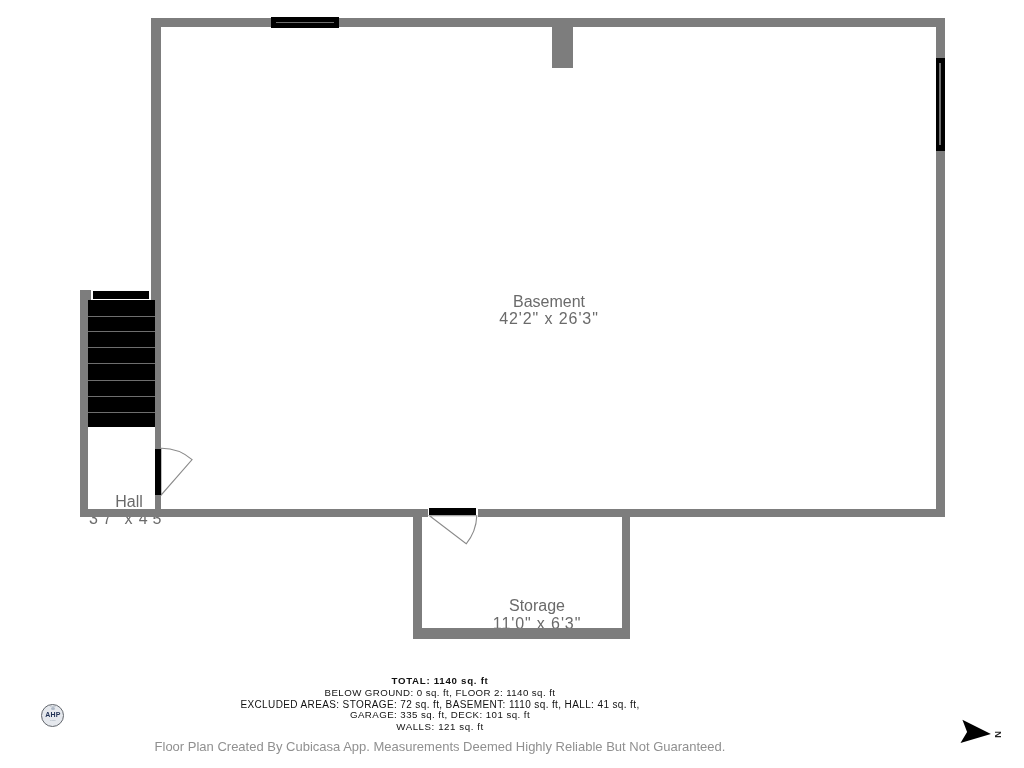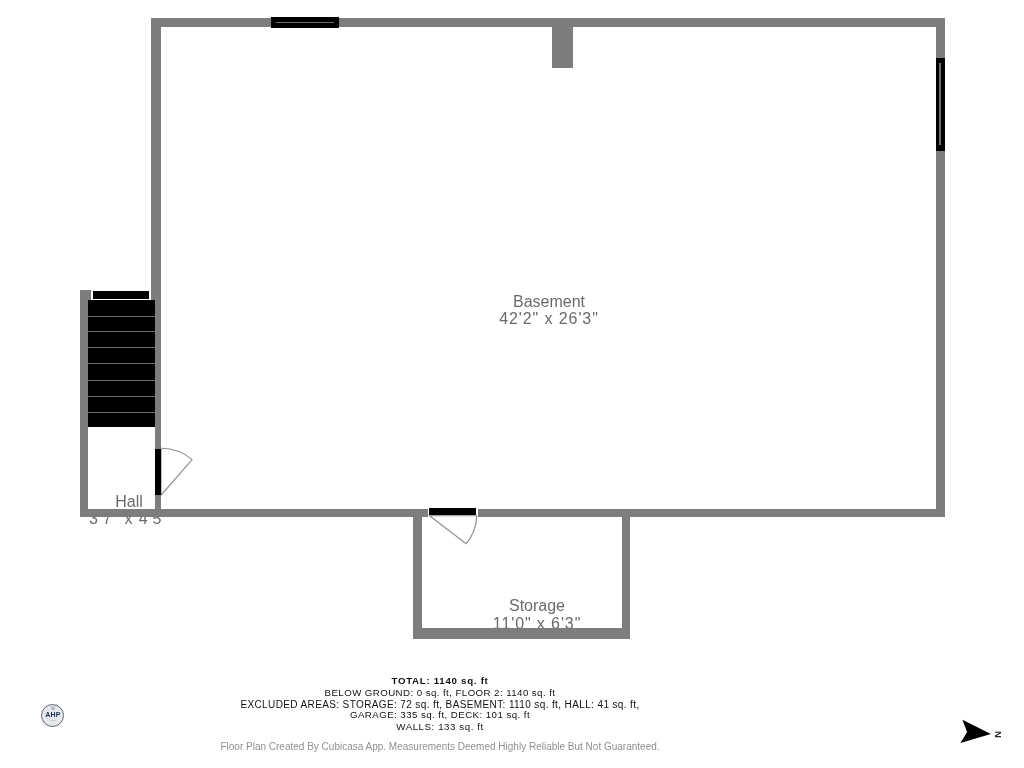--- a/index.html
+++ b/index.html
@@ -66,22 +66,22 @@
 
 <svg style="position:absolute;left:0;top:0;z-index:3;" width="1024" height="768" viewBox="0 0 1024 768">
   <path d="M 161 448.2 A 46.8 46.8 0 0 1 192.1 459.6 L 161 495.2 Z" fill="none" stroke="#8a8a8a" stroke-width="1.1"></path>
   <path d="M 476.8 515.7 A 47.3 47.3 0 0 1 466.2 543.8 L 429.5 515.7 Z" fill="none" stroke="#8a8a8a" stroke-width="1.1"></path>
 </svg>
 
 <div class="bt" style="top:675.1px;font-size:9.7px;font-weight:bold;line-height:11px;letter-spacing:0.72px;">TOTAL: 1140 sq. ft</div>
 <div class="bt" style="top:687px;font-size:9.7px;line-height:11px;letter-spacing:0.43px;">BELOW GROUND: 0 sq. ft, FLOOR 2: 1140 sq. ft</div>
 <div class="bt" style="top:698.5px;font-size:10px;line-height:11px;letter-spacing:0.38px;">EXCLUDED AREAS: STORAGE: 72 sq. ft, BASEMENT: 1110 sq. ft, HALL: 41 sq. ft,</div>
 <div class="bt" style="top:709.2px;font-size:9.7px;line-height:11px;letter-spacing:0.44px;">GARAGE: 335 sq. ft, DECK: 101 sq. ft</div>
-<div class="bt" style="top:720.6px;font-size:9.7px;line-height:11px;letter-spacing:0.57px;">WALLS: 133 sq. ft</div>
-<div class="bt" style="top:742px;font-size:10px;line-height:9px;color:#909090;">Floor Plan Created By Cubicasa App. Measurements Deemed Highly Reliable But Not Guaranteed.</div>
+<div class="bt" style="top:720.6px;font-size:9.7px;line-height:11px;letter-spacing:0.57px;">WALLS: 121 sq. ft</div>
+<div class="bt" style="top:742px;font-size:13px;line-height:9px;color:#909090;">Floor Plan Created By Cubicasa App. Measurements Deemed Highly Reliable But Not Guaranteed.</div>
 
 <div style="position:absolute;left:41px;top:703.5px;width:21px;height:21px;border:1.5px solid #63676d;border-radius:50%;background:#e5e8ed;z-index:5;"></div>
 <div style="position:absolute;left:41px;top:711px;width:24px;text-align:center;font-size:7px;font-weight:bold;color:#1f3054;z-index:6;letter-spacing:0.2px;">AHP</div>
 <div style="position:absolute;left:50.5px;top:707px;width:4px;height:3px;border-radius:50%;background:#aeb8c6;z-index:6;"></div>
 <div style="position:absolute;left:44px;top:704.5px;width:18px;text-align:center;font-size:3px;color:#a8b0bc;z-index:6;">•••••</div>
 <div style="position:absolute;left:44px;top:719px;width:18px;text-align:center;font-size:3px;color:#a8b0bc;z-index:6;">•••••</div>
 
 <svg style="position:absolute;left:950px;top:710px;z-index:5;" width="60" height="40" viewBox="0 0 60 40">
   <polygon points="12.4,9.8 40.9,24.1 10.5,33 17.1,21.9" fill="#000"></polygon>
   <text x="48.5" y="24.5" font-family="Liberation Sans, sans-serif" font-size="9.5" font-weight="bold" fill="#222" transform="rotate(90 48.5 24.5)" text-anchor="middle" dominant-baseline="central">N</text>

